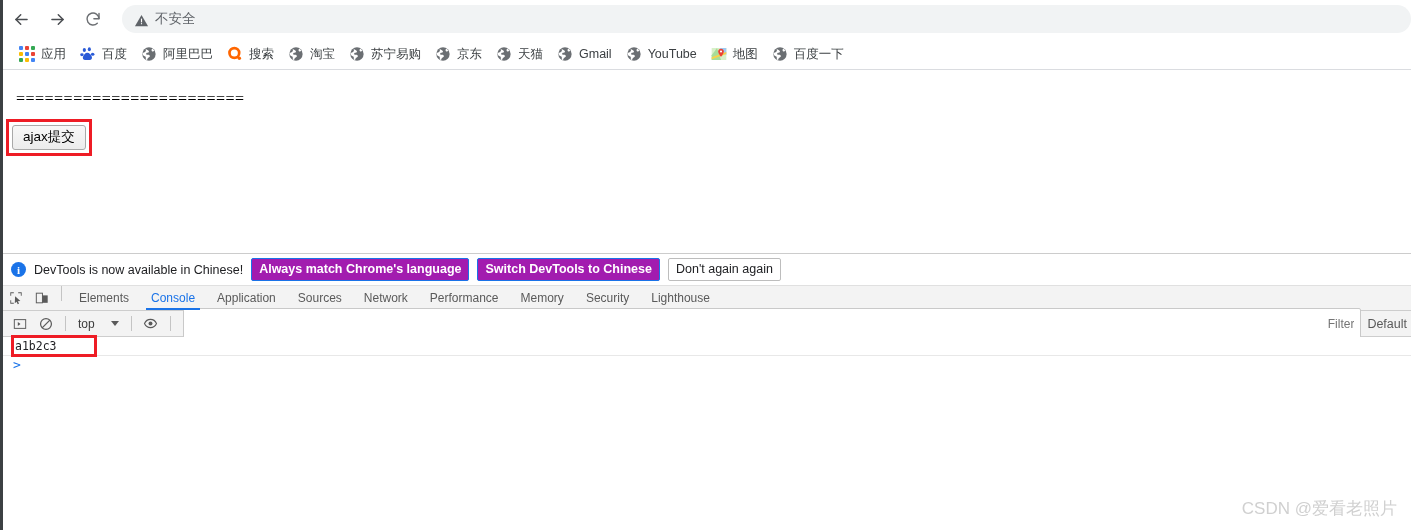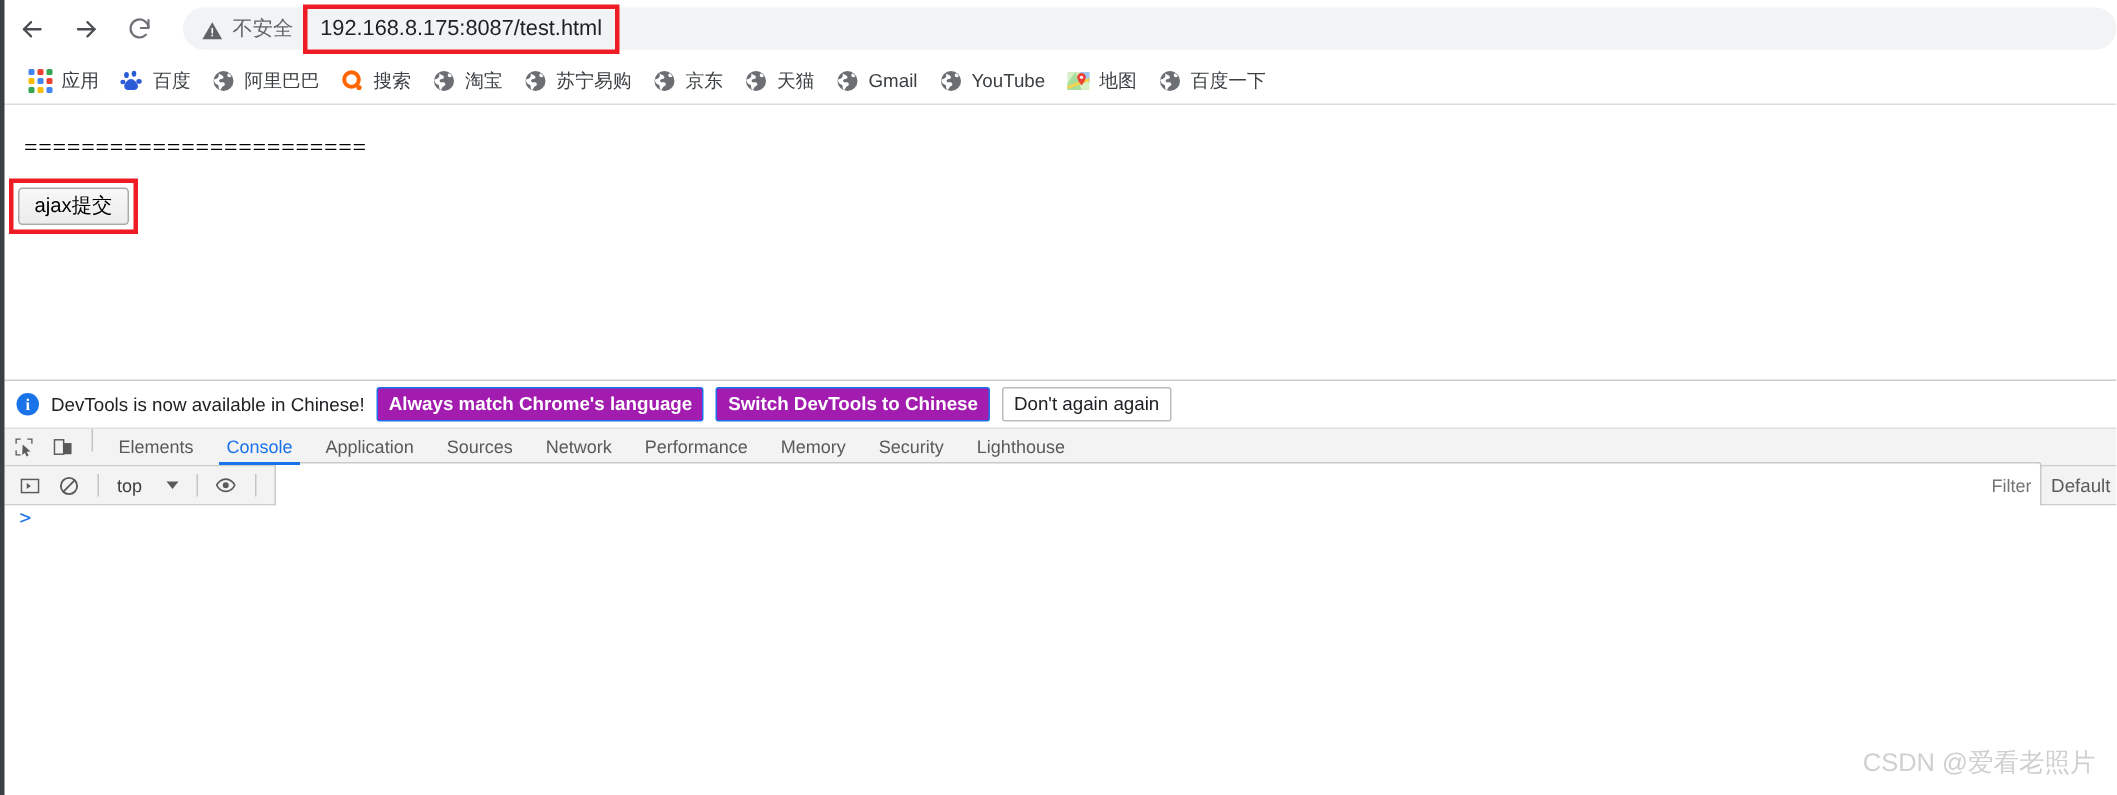--- a/index.html
+++ b/index.html
@@ -387,24 +387,20 @@
   </div>
 
   <div class="omnibox">
     <div class="security-chip">
       <svg class="warn-triangle" width="15" height="15" viewBox="0 0 24 24">
         <path d="M12 3 L22.5 21 L1.5 21 Z" fill="#5f6368"></path>
         <rect x="11.1" y="9" width="1.8" height="6" fill="#ffffff"></rect>
         <rect x="11.1" y="16.2" width="1.8" height="1.8" fill="#ffffff"></rect>
       </svg>
       <span class="security-text">不安全</span>
-    </div>
-    <div class="url-wrap">
-      <span class="url-text">192.168.8.175:8087/test.html</span>
-      <span class="redbox redbox-url"></span>
     </div>
   </div>
 </div>
 
 <div class="bookmarks-bar">
 
   <div class="bookmark">
     <span class="apps-grid">
       <i style="background:#4285f4"></i>
         <i style="background:#ea4335"></i>
@@ -594,19 +590,23 @@
         <path d="M8 3.6c3.2 0 5.6 2.6 6.4 4.4-.8 1.8-3.2 4.4-6.4 4.4S2.4 9.8 1.6 8C2.4 6.2 4.8 3.6 8 3.6z" fill="none" stroke="#5a5a5a" stroke-width="1.2"></path>
         <circle cx="8" cy="8" r="2.1" fill="#5a5a5a"></circle>
       </svg>
     </div>
     <div class="dt-vsep"></div>
     <input class="filter-input" type="text" placeholder="Filter" style="">
     <span class="levels-label">Default</span>
   </div>
 
   <div class="console-body">
+    <div class="console-msg">
+      <span class="console-msg-text">a1b2c3</span>
+      <span class="redbox redbox-console"></span>
+    </div>
     <div class="console-prompt">
       <span class="prompt-caret">&gt;</span>
     </div>
   </div>
 </div>
 
 <div class="watermark">CSDN @爱看老照片</div>
 
 </body></html>

